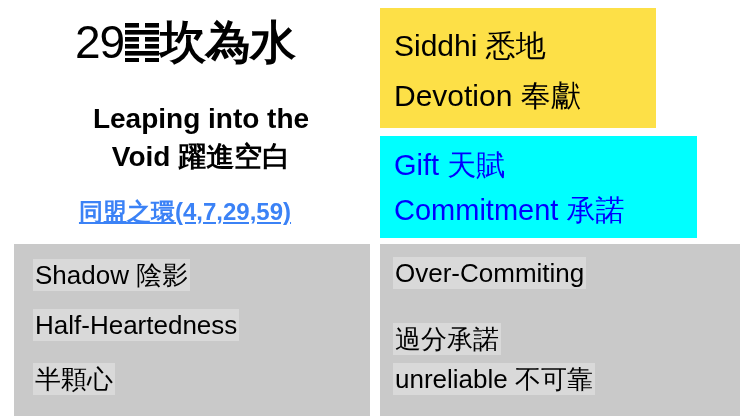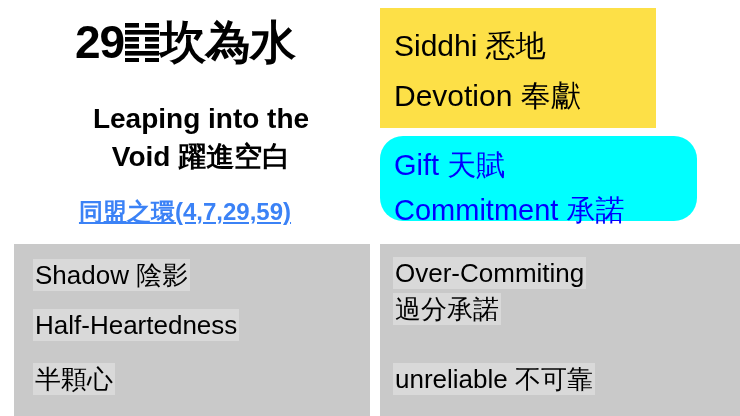--- a/index.html
+++ b/index.html
@@ -35,21 +35,21 @@
     text-align: center;
     font-size: 46px;
     font-weight: bold;
     color: #000000;
     letter-spacing: -1px;
     white-space: nowrap;
     line-height: 1.05;
   }
   .hex-title .num {
     font-size: 46px;
-    font-weight: bold;
+    font-weight: normal;
   }
   .hex-glyph {
     display: inline-block;
     width: 34px;
     height: 40px;
     vertical-align: -4px;
     margin: 0 1px;
   }
   .hex-cn {
     font-size: 46px;
@@ -123,23 +123,22 @@
     white-space: nowrap;
   }
   .siddhi-box .l1 { top: 18px; }
   .siddhi-box .l2 { top: 68px; }
 
   .gift-box {
     position: absolute;
     left: 0;
     top: 136px;
     width: 317px;
-    height: 85px;
+    height: 102px;
     background: #00ffff;
-    border-radius: 23px;
   }
   .gift-box .line {
     position: absolute;
     left: 14px;
     font-size: 29px;
     color: #0000ff;
     white-space: nowrap;
   }
   .gift-box .l1 { top: 10px; }
   .gift-box .l2 { top: 55px; }
@@ -154,21 +153,21 @@
   }
   .shadow-box-right .line {
     position: absolute;
     left: 13px;
     font-size: 26px;
     color: #000000;
     white-space: nowrap;
     text-align: center;
   }
   .shadow-box-right .l1 { top: 14px; }
-  .shadow-box-right .l2 { top: 48px; }
+  .shadow-box-right .l2 { top: 78px; }
   .shadow-box-right .l3 { top: 118px; }
 </style>
 </head>
 <body>
 
 <div class="page">
 
   <div class="left-col">
 
     <div class="hex-title">

